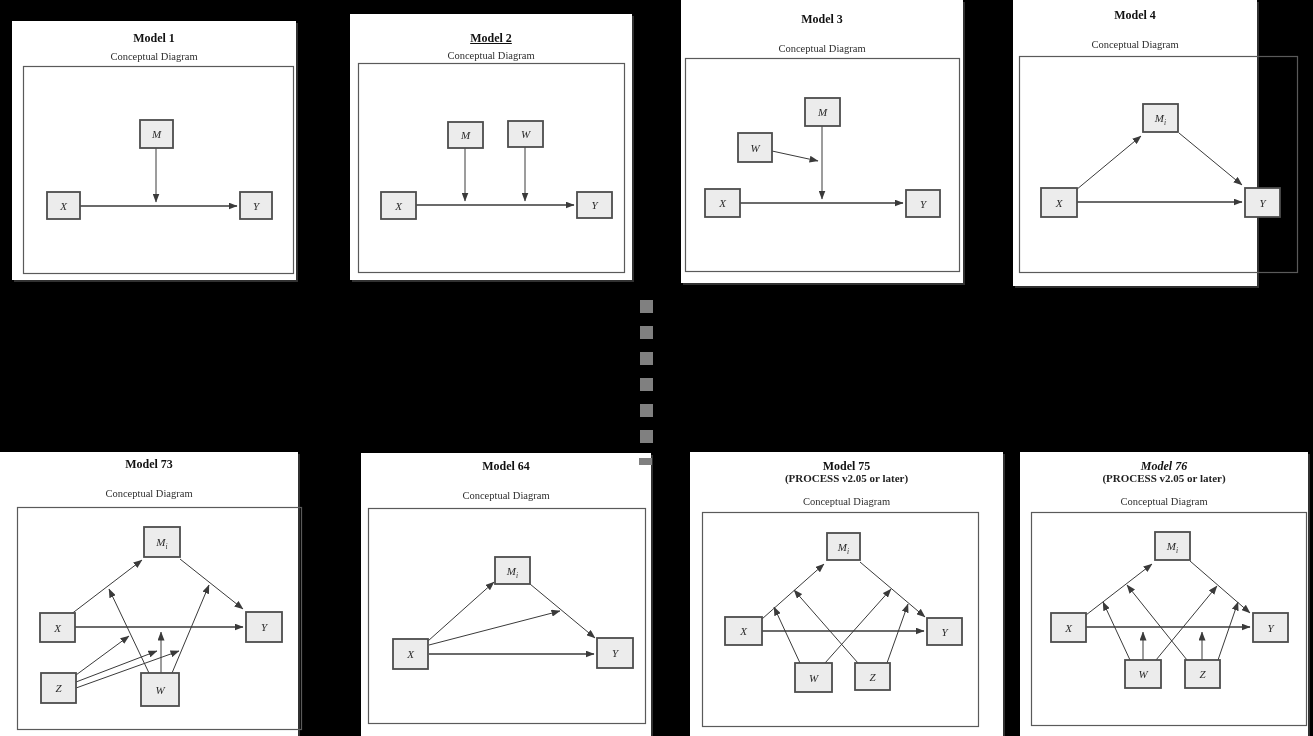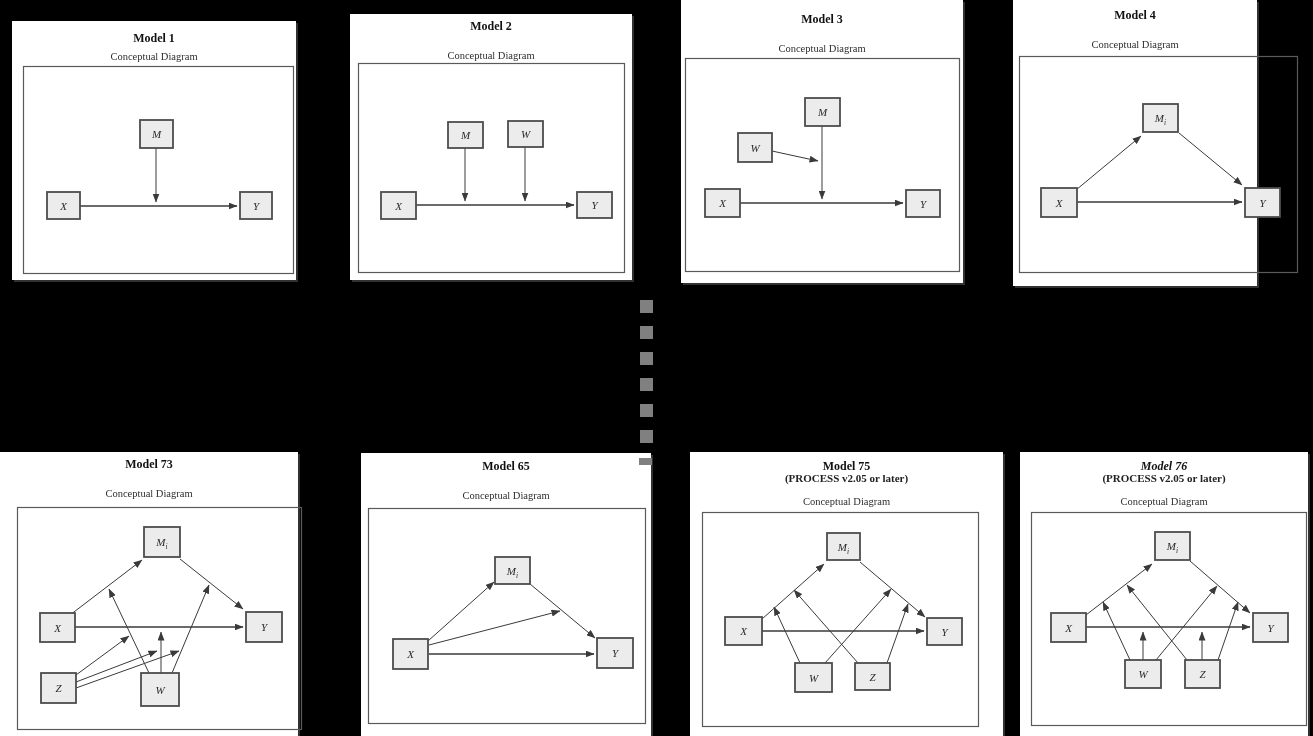--- a/index.html
+++ b/index.html
@@ -39,21 +39,21 @@
           <rect x="128" y="99" width="33" height="28" fill="#ececec" stroke="#4d4d4d" stroke-width="1.8"></rect>
           <text x="144.5" y="117" text-anchor="middle" font-size="11" font-style="italic" fill="#2b2b2b" font-family="&quot;Liberation Serif&quot;,&quot;DejaVu Serif&quot;,serif"><tspan>M</tspan></text>
         </g>
         <g>
           <rect x="228" y="171" width="32" height="27" fill="#ececec" stroke="#4d4d4d" stroke-width="1.8"></rect>
           <text x="244" y="188.5" text-anchor="middle" font-size="11" font-style="italic" fill="#2b2b2b" font-family="&quot;Liberation Serif&quot;,&quot;DejaVu Serif&quot;,serif"><tspan>Y</tspan></text>
         </g>
       </svg>
     </div>
     <div class="panel" style="left: 350px; top: 14px; width: 282px; height: 266px;">
-      <div class="ptitle" style="top: 6px;">Model 2</div>
+      <div class="ptitle" style="top: 18px; text-decoration: underline;">Model 2</div>
       <div class="pcaption" style="top: 36px;">Conceptual Diagram</div>
       <svg width="282" height="266" viewBox="0 0 282 266">
         <defs>
           <marker id="ah-1" markerWidth="9" markerHeight="7" refX="8.5" refY="3.5" orient="auto" markerUnits="userSpaceOnUse">
             <path d="M0,0 L9,3.5 L0,7 Z" fill="#3a3a3a"></path>
           </marker>
         </defs>
         <rect x="8.5" y="49.5" width="266" height="209" fill="none" stroke="#5a5a5a" stroke-width="1.2"></rect>
         <line x1="66" y1="191" x2="224" y2="191" stroke="#3a3a3a" stroke-width="1.4" marker-end="url(#ah-1)"></line>
         <line x1="115" y1="134" x2="115" y2="187" stroke="#3a3a3a" stroke-width="1" marker-end="url(#ah-1)"></line>
@@ -169,21 +169,21 @@
           <rect x="41" y="221" width="35" height="30" fill="#ececec" stroke="#4d4d4d" stroke-width="1.8"></rect>
           <text x="58.5" y="240" text-anchor="middle" font-size="11" font-style="italic" fill="#2b2b2b" font-family="&quot;Liberation Serif&quot;,&quot;DejaVu Serif&quot;,serif"><tspan>Z</tspan></text>
         </g>
         <g>
           <rect x="141" y="221" width="38" height="33" fill="#ececec" stroke="#4d4d4d" stroke-width="1.8"></rect>
           <text x="160" y="241.5" text-anchor="middle" font-size="11" font-style="italic" fill="#2b2b2b" font-family="&quot;Liberation Serif&quot;,&quot;DejaVu Serif&quot;,serif"><tspan>W</tspan></text>
         </g>
       </svg>
     </div>
     <div class="panel" style="left: 361px; top: 453px; width: 290px; height: 283px;">
-      <div class="ptitle" style="top: 7px;">Model 65</div>
+      <div class="ptitle" style="top: 7px;">Model 64</div>
       <div class="pcaption" style="top: 37px;">Conceptual Diagram</div>
       <svg width="290" height="283" viewBox="0 0 290 283">
         <defs>
           <marker id="ah-5" markerWidth="9" markerHeight="7" refX="8.5" refY="3.5" orient="auto" markerUnits="userSpaceOnUse">
             <path d="M0,0 L9,3.5 L0,7 Z" fill="#3a3a3a"></path>
           </marker>
         </defs>
         <rect x="7.5" y="55.5" width="277" height="215" fill="none" stroke="#5a5a5a" stroke-width="1.2"></rect>
         <line x1="67" y1="188" x2="133" y2="129" stroke="#3a3a3a" stroke-width="1" marker-end="url(#ah-5)"></line>
         <line x1="169" y1="131" x2="234" y2="185" stroke="#3a3a3a" stroke-width="1" marker-end="url(#ah-5)"></line>

